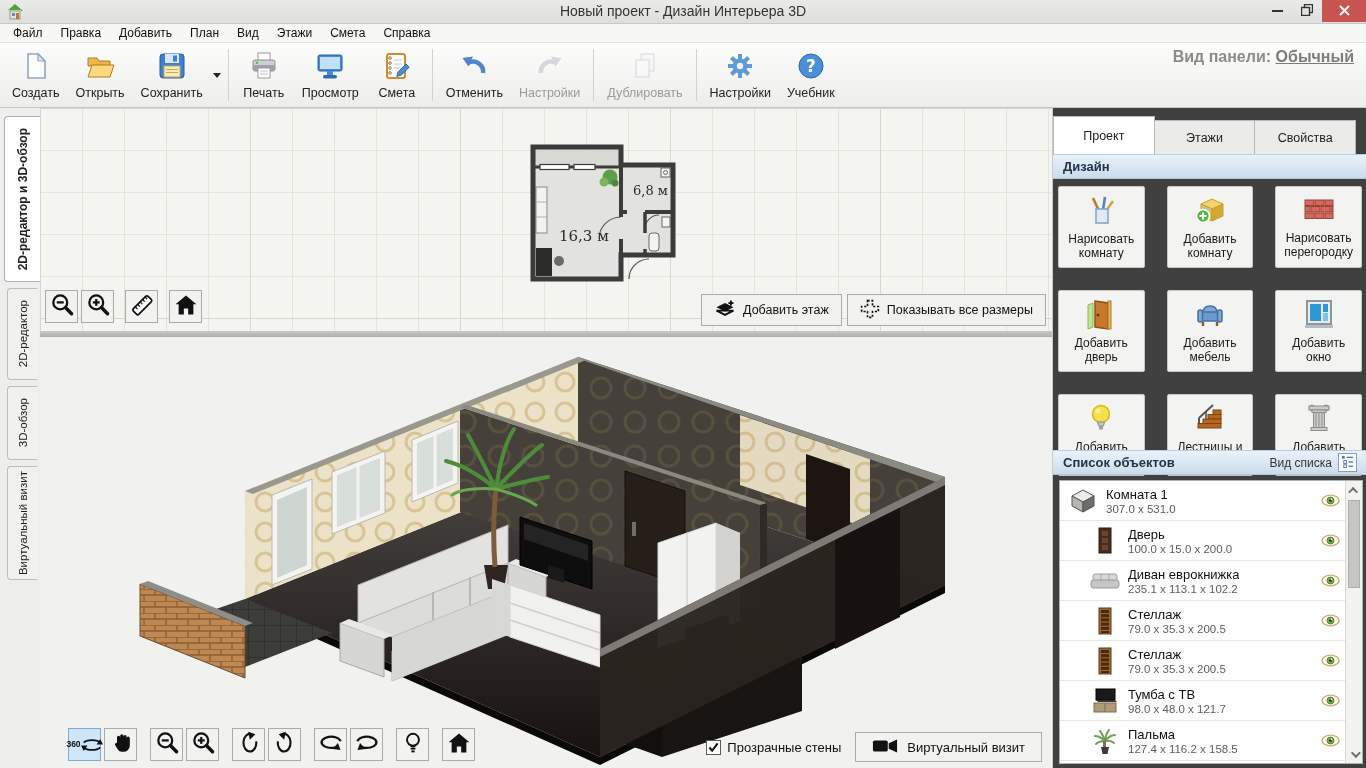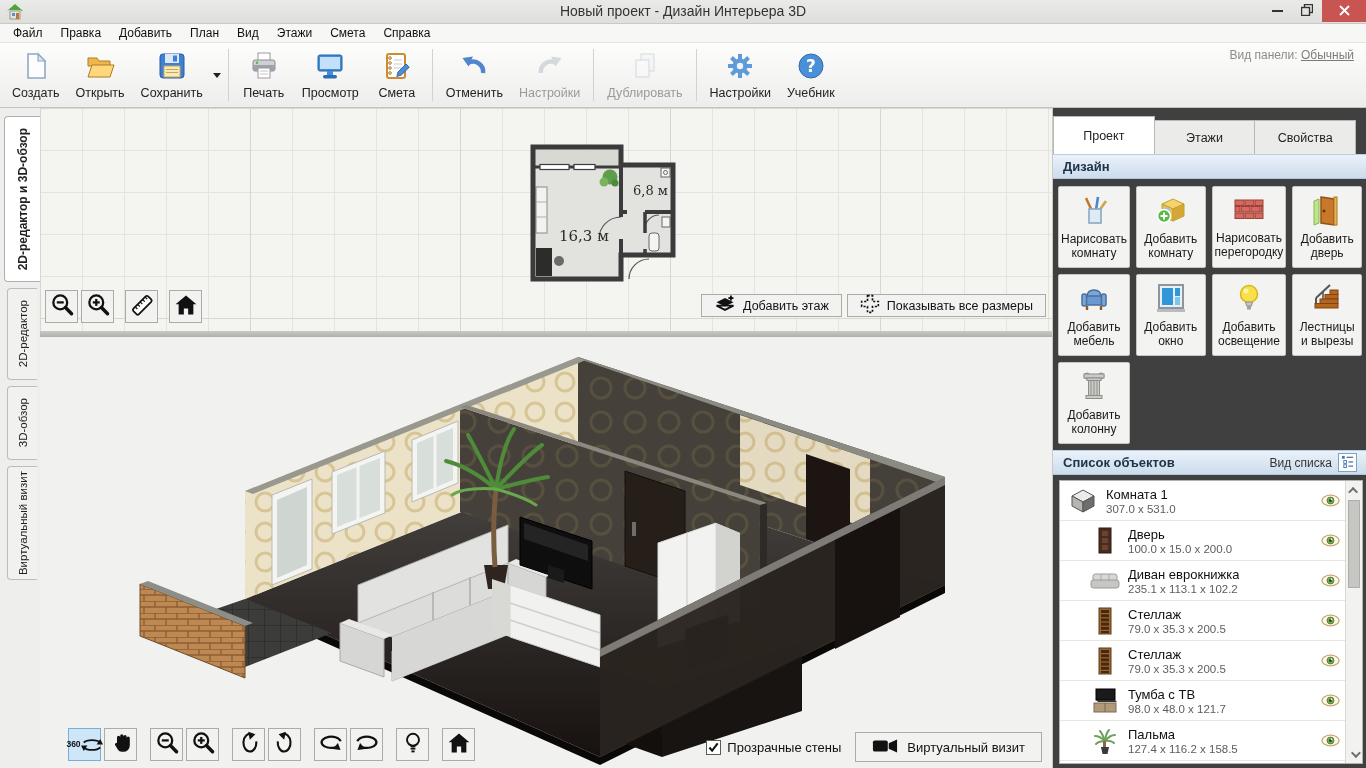--- a/index.html
+++ b/index.html
@@ -29,21 +29,21 @@
     display:flex; align-items:center; padding-left:4px; }
   .tb-btn { min-width:60px; height:58px; display:flex; flex-direction:column;
     align-items:center; justify-content:center; gap:2px; padding:0 8px; border-radius:3px; cursor:default; }
   .tb-btn .tb-label { font-size:12.5px; color:#222; white-space:nowrap; }
   .tb-btn.disabled .tb-label { color:#9a9a96; }
   .tb-btn.disabled svg { opacity:.5; filter:grayscale(.6); }
   .tb-drop { width:12px; height:58px; display:flex; align-items:center; justify-content:center; cursor:default; }
   .tb-drop i { display:block; width:0; height:0; border-left:4px solid transparent;
     border-right:4px solid transparent; border-top:5px solid #222; }
   .tsep { width:1px; height:52px; background:#d2d2ce; margin:0 5px; }
-  .panel-view { position:absolute; right:12px; top:5px; font-size:12px; color:#8b8b87; }
+  .panel-view { position:absolute; right:12px; top:5px; font-size:16px; color:#8b8b87;font-weight:bold; }
   .pv-link { color:#7d7d79; text-decoration:underline; cursor:pointer; }
 
   
   .main { position:absolute; left:0; top:108px; width:1366px; height:660px; }
 
   
   .left-strip { position:absolute; left:0; top:0; width:40px; height:660px; background:#eeeeec; }
   .vtab { position:absolute; left:7px; width:30px; background:#f1f1ef;
     border:1px solid #bcbcb8; border-radius:4px 0 0 4px; border-right:none;
     display:flex; align-items:center; justify-content:center; cursor:pointer; }
@@ -64,21 +64,21 @@
   .plan-wrap { position:absolute; left:483px; top:28px; width:158px; height:152px; }
   .plabel { font-family:"DejaVu Serif","Liberation Serif",serif; fill:#2b2b2b; }
 
   .flat-btn { background:#f2f2f0; border:1px solid #ababa7; display:flex;
     align-items:center; justify-content:center; cursor:pointer; }
   .sq { width:33px; height:33px; }
   .tool-row-2d { position:absolute; left:5px; top:182px; display:flex; gap:0; }
   .tool-row-2d .sq { margin-right:3px; }
   .tool-row-2d .gap { width:8px; }
   .btns-2d-right { position:absolute; right:6px; top:186px; display:flex; }
-  .txt-btn { height:23px; padding:0 12px; font-size:12.5px; color:#111; gap:7px; }
+  .txt-btn { height:32px; padding:0 12px; font-size:12.5px; color:#111; gap:7px; }
   .btns-2d-right .txt-btn { margin-left:5px; }
 
   
   .splitter { position:absolute; left:40px; top:223px; width:1012px; height:6px;
     background:linear-gradient(#c9c9c5,#aeaeaa); cursor:row-resize; }
 
   
   .view3d { position:absolute; left:40px; top:229px; width:1012px; height:431px; background:#f1f1ef; }
   .scene3d { position:absolute; left:0; top:0; width:1012px; height:431px; }
   .tool-row-3d { position:absolute; left:28px; bottom:7px; display:flex; align-items:center; }
@@ -101,21 +101,21 @@
     display:flex; align-items:flex-end; }
   .rtab { flex:1; height:34px; background:#ebebe9; border:1px solid #b8b8b4;
     border-bottom:none; display:flex; align-items:center; justify-content:center;
     font-size:12.5px; color:#222; cursor:pointer; margin-right:-1px; }
   .rtab.active { height:38px; background:#fff; position:relative; z-index:2; }
   .sect-header { background:linear-gradient(#eaf2fa,#ccdcec); border-top:1px solid #b9cee2;
     border-bottom:1px solid #b0c6da; height:25px; display:flex; align-items:center;
     padding:0 10px; font-weight:bold; font-size:13px; color:#20344a; }
   .hdr-design { position:absolute; left:0; top:46px; width:314px; }
   .dgrid { position:absolute; left:5px; top:78px; width:304px;
-    display:grid; grid-template-columns:repeat(4,1fr); gap:6px;border-radius:12px; }
+    display:grid; grid-template-columns:repeat(3,1fr); gap:22px;border-radius:12px; }
   .dbtn { height:82px; background:#f3f3f1; border:1px solid #c6c6c2; border-radius:2px;
     display:flex; flex-direction:column; align-items:center; justify-content:center;
     gap:3px; cursor:pointer; text-align:center; }
   .dlabel { font-size:12px; line-height:1.2; color:#1a1a1a; padding:0 2px; }
   .hdr-objects { position:absolute; left:0; top:342px; width:314px; justify-content:space-between; }
   .hdr-right { display:flex; align-items:center; font-weight:normal; font-size:12px; color:#333; gap:6px;justify-content:space-between; }
   .lv-btn { width:19px; height:19px; background:#fff; border:1px solid #7fa3c4;
     display:flex; align-items:center; justify-content:center; cursor:pointer; }
 
   .objlist { position:absolute; left:6px; top:372px; width:304px; height:284px;

